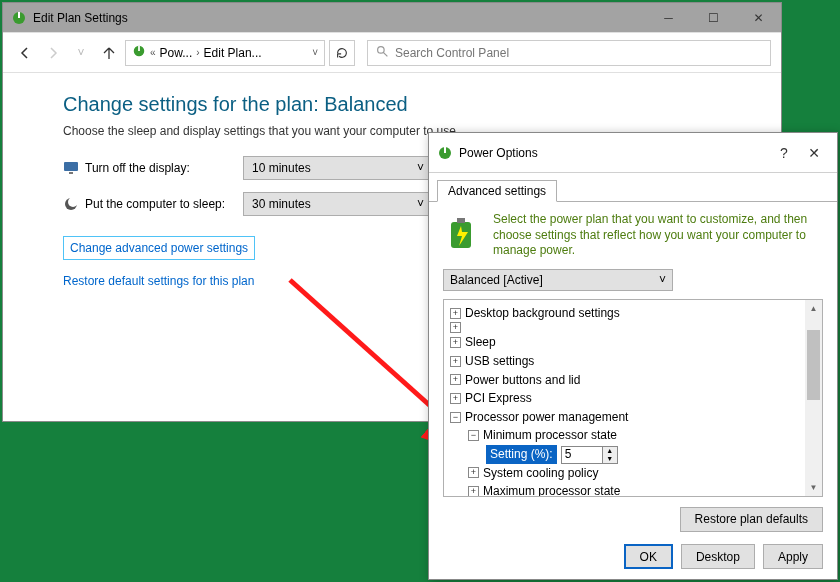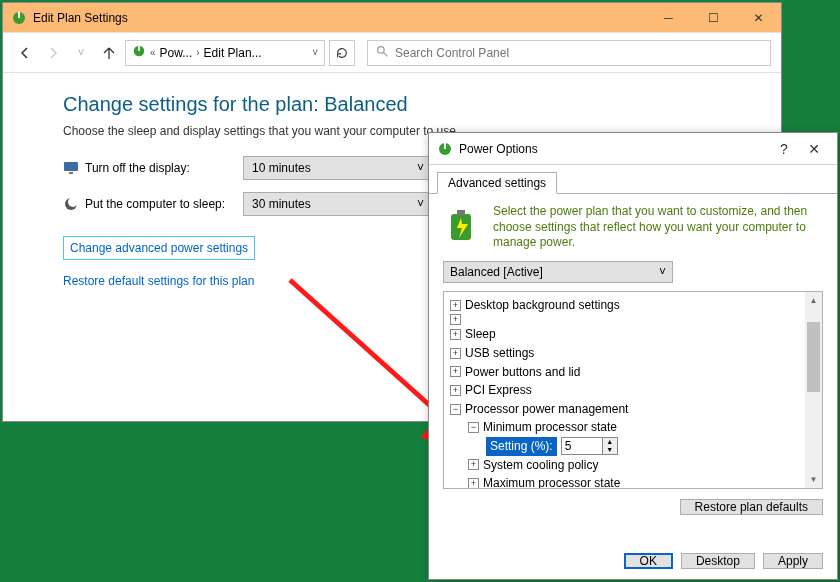--- a/index.html
+++ b/index.html
@@ -1,20 +1,20 @@
 <!DOCTYPE html>
 <html><head>
   <meta charset="utf-8">
   <style>
     * { box-sizing: border-box; margin: 0; padding: 0; font-family: "Segoe UI", Tahoma, sans-serif; font-size: 12px; }
     body { width: 840px; height: 582px; background: #15803d; position: relative; overflow: hidden; }
 
     
     .win-main { position: absolute; left: 2px; top: 2px; width: 780px; height: 420px; background: #fff; border: 1px solid #8a8a8a; }
-    .titlebar { display: flex; align-items: center; height: 30px; padding-left: 8px; background: #fdba74; border-bottom: 1px solid #e0e0e0; }
+    .titlebar { display: flex; align-items: center; height: 30px; padding-left: 8px; background: #a3a3a3; border-bottom: 1px solid #e0e0e0; }
     .titlebar .ico { width: 16px; height: 16px; margin-right: 6px; }
     .titlebar .ttl { flex: 1; color: #000; }
     .winbtns { display: flex; }
     .winbtn { width: 45px; height: 30px; display: flex; align-items: center; justify-content: center; color: #333; }
 
     
     .navbar { display: flex; align-items: center; gap: 4px; height: 40px; padding: 0 10px; border-bottom: 1px solid #e0e0e0; }
     .navbtn { width: 24px; height: 24px; display: flex; align-items: center; justify-content: center; color: #555; }
     .navbtn.dis { color: #bbb; }
     .breadcrumb { display: flex; align-items: center; border: 1px solid #ccc; height: 26px; padding: 0 6px; flex: 0 0 200px; gap: 4px; }
@@ -31,53 +31,53 @@
     .row { display: flex; align-items: center; margin-bottom: 12px; }
     .row .lbl { display: flex; align-items: center; gap: 6px; width: 180px; color: #000; }
     .row .lbl .lico { width: 16px; height: 16px; display:inline-flex;align-items:center;justify-content:center; }
     .combo { display: flex; align-items: center; justify-content: space-between; border: 1px solid #adadad; background: #e1e1e1; height: 24px; width: 190px; padding: 0 8px; }
     .linkblock { border: 1px solid #4fc3f7; padding: 4px 6px; display: inline-block; margin-top: 8px; }
     .link { color: #0066cc; cursor: pointer; }
     .link2 { color: #0066cc; margin-top: 14px; display: inline-block; }
 
     
     .dialog { position: absolute; left: 428px; top: 132px; width: 410px; height: 448px; background: #fff; border: 1px solid #888; box-shadow: 2px 2px 10px rgba(0,0,0,.3); }
-    .dlg-title { display: flex; align-items: center; height: 32px; padding: 0 8px; border-bottom: 1px solid #d0d0d0;}
+    .dlg-title { display: flex; align-items: center; height: 40px; padding: 0 8px; border-bottom: 1px solid #d0d0d0;}
     .dlg-title .ttl { flex: 1; }
     .dlg-title .help { width: 30px; text-align: center; font-size: 14px; color: #333; }
     .dlg-title .close { width: 30px; text-align: center; font-size: 14px; color: #333; }
 
     .tabbar { display: flex; padding: 6px 8px 0; border-bottom: 1px solid #b0b0b0; }
     .tab { border: 1px solid #b0b0b0; border-bottom: 1px solid #fff; padding: 3px 10px; background: #fff; position: relative; top: 1px; }
 
     .dlg-body { padding: 10px 14px; }
     .dlg-desc { display: flex; gap: 10px; margin-bottom: 10px; }
     .dlg-desc .bigico { width: 40px; height: 40px; flex: 0 0 40px; }
     .dlg-desc .txt { color: #4d7c0f; line-height: 1.3; }
 
     .plancombo { display: flex; align-items: center; justify-content: space-between; border: 1px solid #adadad; background: #e1e1e1; height: 22px; width: 230px; padding: 0 6px; margin-bottom: 8px; }
 
     .treebox { border: 1px solid #b0b0b0; height: 198px; position: relative; padding: 4px 2px; overflow: hidden; }
     .tree { line-height: 1.55; }
     .tree .node { display: flex; align-items: center; gap: 4px; white-space: nowrap; }
     .tree .ind1 { padding-left: 4px; }
     .tree .ind2 { padding-left: 22px; }
-    .tree .ind3 { padding-left: 40px; }
+    .tree .ind3 { padding-left: 40px; align-items: flex-end; }
     .pm { width: 11px; height: 11px; border: 1px solid #888; display: inline-flex; align-items: center; justify-content: center; font-size: 9px; line-height: 1; color: #333; background: #fff; }
     .val-lbl { background: #0a64c4; color: #fff; padding: 0 4px; }
     .val-box { display: inline-flex; align-items: center; border: 1px solid #888; height: 18px; }
     .val-box .vnum { width: 40px; padding: 0 3px; }
     .spin { display: inline-flex; flex-direction: column; border-left: 1px solid #888; }
     .spin div { width: 14px; height: 8px; font-size: 7px; line-height: 1; text-align: center; background: #eee; }
     .scroll { position: absolute; right: 0; top: 0; bottom: 0; width: 17px; background: #f0f0f0; }
     .scroll .arr { height: 17px; display: flex; align-items: center; justify-content: center; color: #666; font-size: 8px; }
     .scroll .thumb { position: absolute; left: 2px; right: 2px; top: 30px; height: 70px; background: #c0c0c0; }
 
     .restore-row { display: flex; justify-content: flex-end; margin-top: 10px; }
-    .btn { border: 1px solid #adadad; background: #e1e1e1; height: 16px; padding: 0 14px; display: inline-flex; align-items: center; justify-content: center; }
+    .btn { border: 1px solid #adadad; background: #e1e1e1; height: 25px; padding: 0 14px; display: inline-flex; align-items: center; justify-content: center; }
     .btn.def { border: 2px solid #0a64c4; background: #e1e1e1; }
 
     .dlg-foot { position: absolute; bottom: 10px; right: 14px; display: flex; gap: 8px; }
 
     
     .arrow-svg { position: absolute; left: 280px; top: 270px; pointer-events: none; }
   </style>
 </head>
 <body>
 

